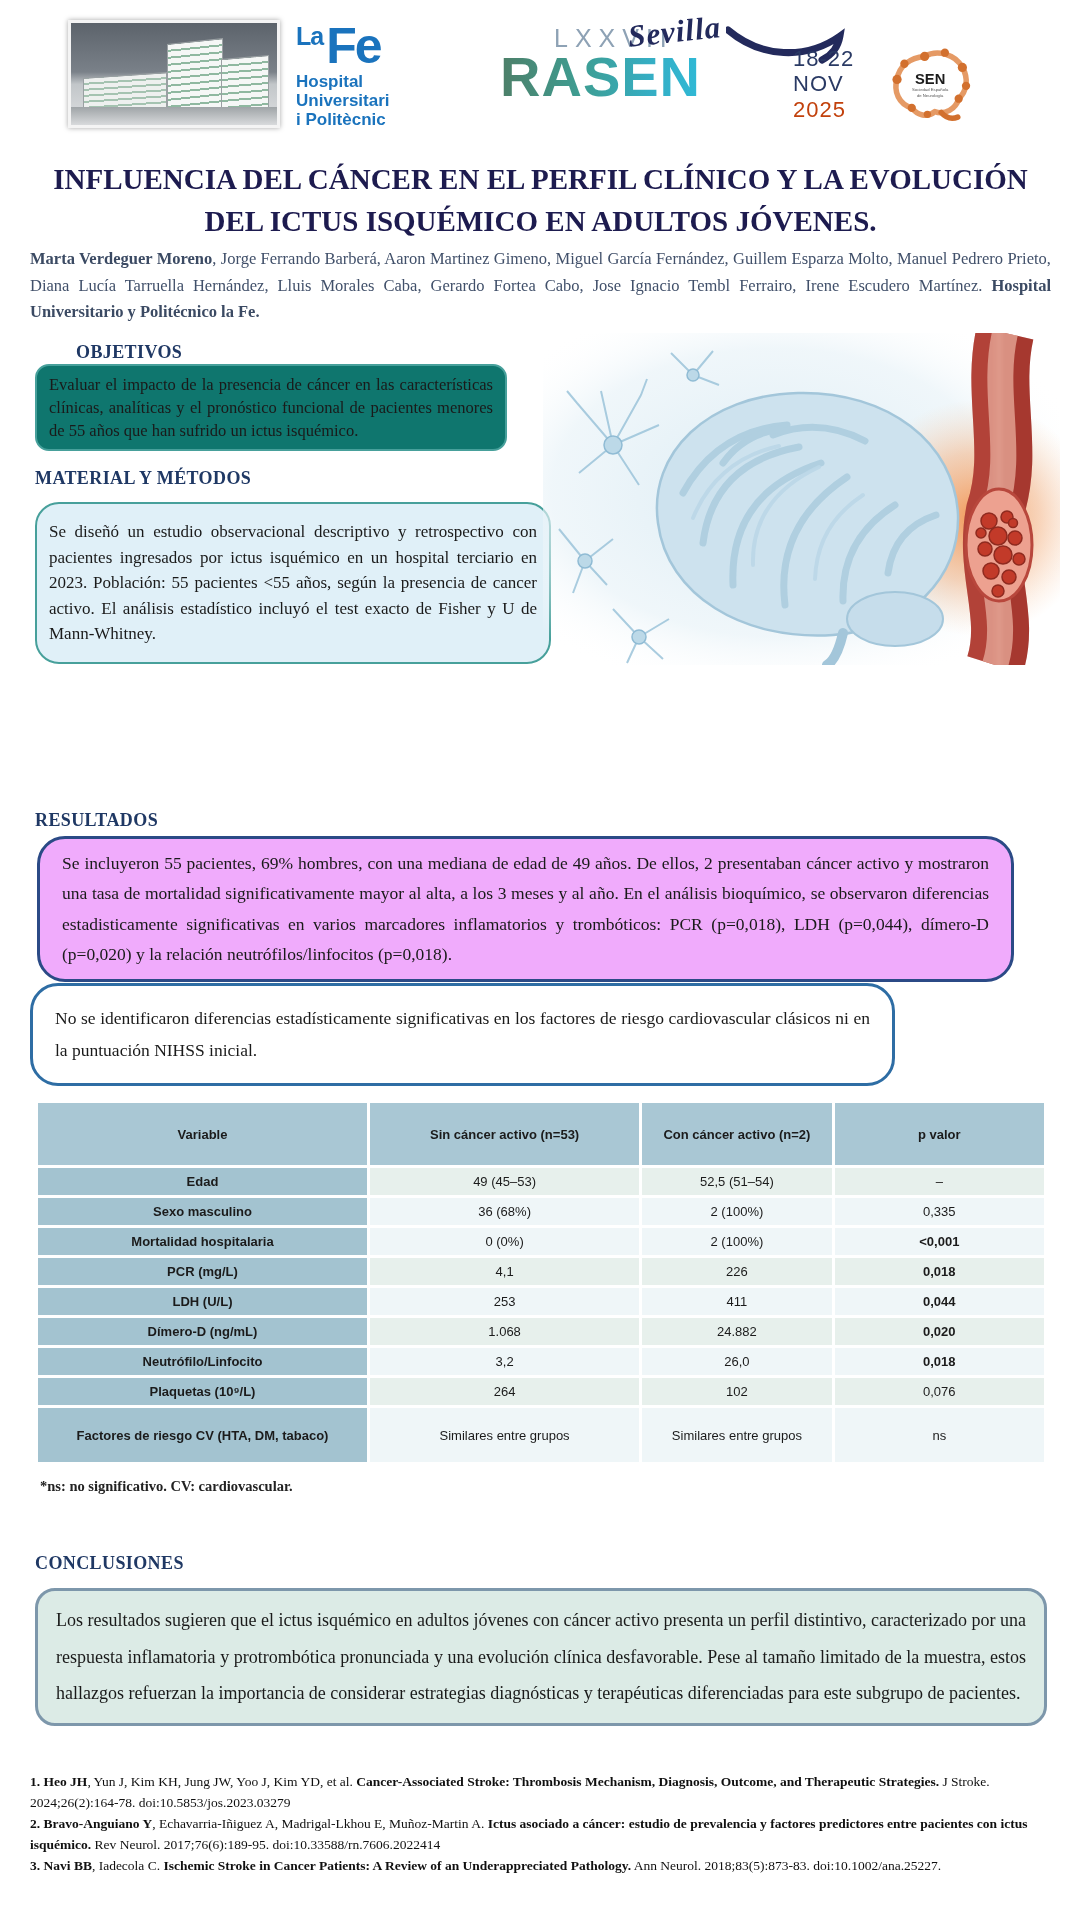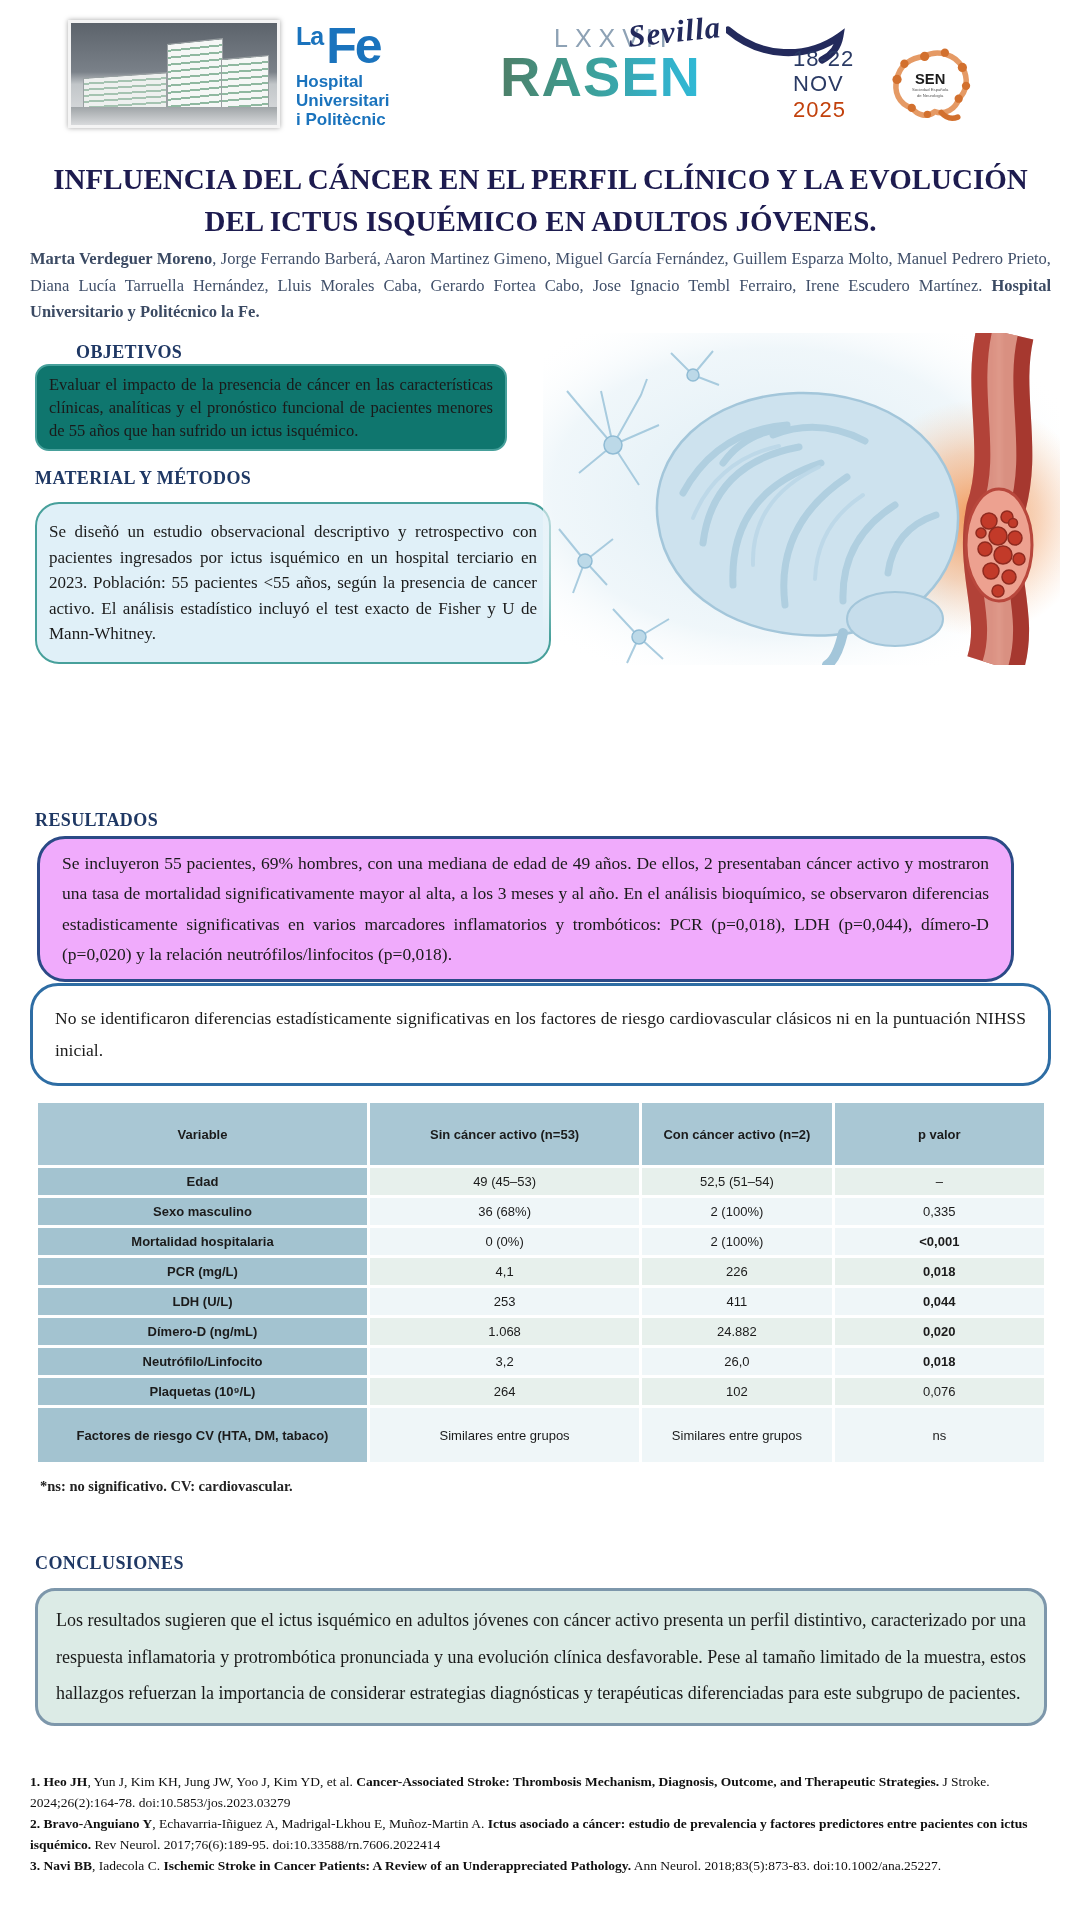--- a/index.html
+++ b/index.html
@@ -47,21 +47,21 @@
   .h{position:absolute;font-weight:bold;font-size:18px;color:#1f3864;letter-spacing:.4px;}
 
   
   .box{position:absolute;text-align:justify;box-sizing:border-box;}
   .obj-box{left:35px;top:364px;width:472px;background:#0f766e;border:2.5px solid #47a09b;
            border-radius:14px;padding:7px 12px;font-size:16.5px;line-height:1.4;}
   .met-box{left:35px;top:502px;width:516px;background:#e0f0f8;border:2.5px solid #47a09b;
            border-radius:24px;padding:15px 12px;font-size:17px;line-height:1.5;}
   .res-box1{left:30px;top:836px;width:977px;background:#f0abfc;border:3.5px solid #2b4a86;
             border-radius:28px;padding:9px 22px;font-size:17.5px;line-height:1.74;margin-left:7px;}
-  .res-box2{left:30px;top:983px;width:1021px;background:#ffffff;border:3.5px solid #2e6da4;
+  .res-box2{left:30px;top:983px;width:865px;background:#ffffff;border:3.5px solid #2e6da4;
             border-radius:28px;padding:17px 22px;font-size:17.5px;line-height:1.8;}
   .con-box{left:35px;top:1588px;width:1012px;background:#dcebe6;border:3px solid #7d97ab;
            border-radius:20px;padding:11px 18px;font-size:18px;line-height:2.04;}
 
   
   .illus{position:absolute;left:543px;top:333px;width:517px;height:332px;}
 
   
   .tblwrap{position:absolute;left:35px;top:1100px;width:1012px;}
   table{width:100%;border-collapse:separate;border-spacing:3px;font-family:"Liberation Sans",sans-serif;}

